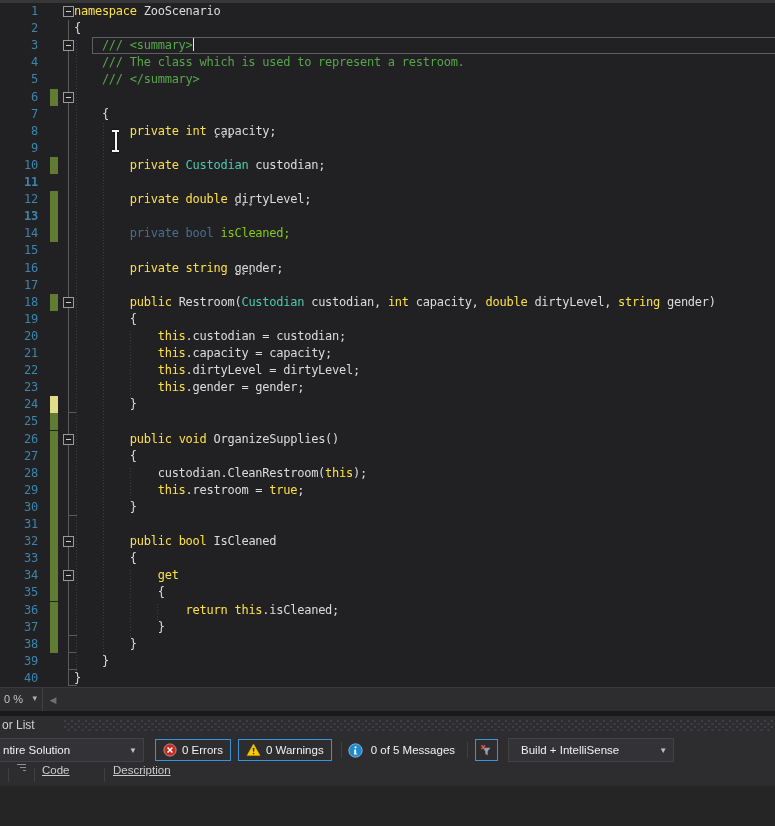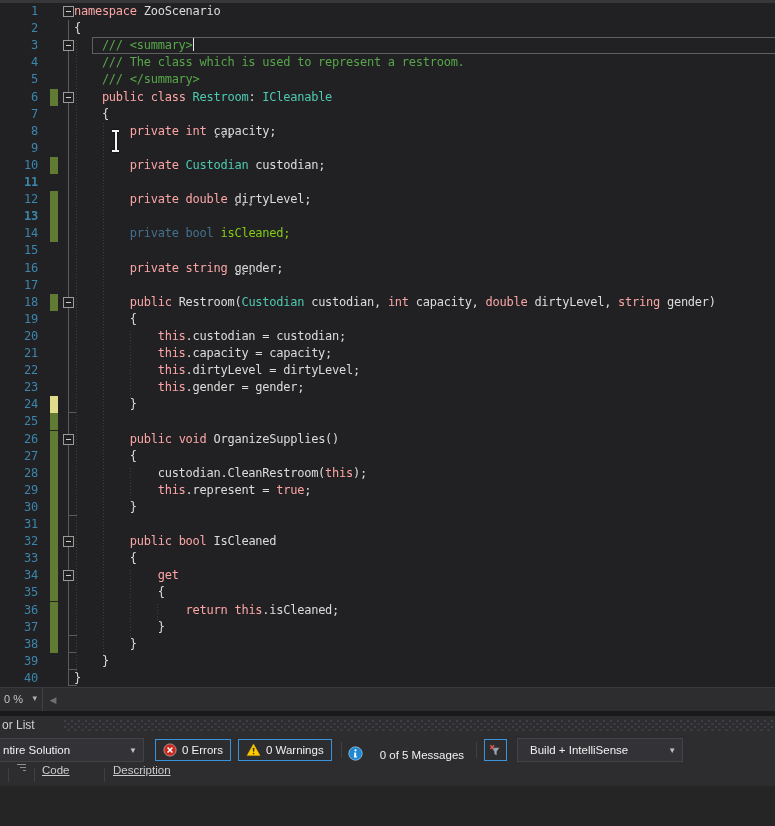--- a/index.html
+++ b/index.html
@@ -14,21 +14,21 @@
   .row .ln{position:absolute;left:0;top:0;width:38px;text-align:right;color:#3c86ad;}
   .row .chg{position:absolute;left:50px;top:0;width:8px;height:100%;}
   .row .chg.g{background:#617a34;}
   .row .chg.y{background:#e0dc8a;}
   .row .fbox{position:absolute;left:63px;top:3px;width:9px;height:9px;border:1px solid #9a9a9a;
              background:#1f1f20;z-index:4;}
   .row .fbox i{position:absolute;left:2px;top:4px;width:5px;height:1px;background:#cdcdcd;}
   .row .ct{position:absolute;left:74px;top:0;}
   .row.cur::before{content:"";position:absolute;left:92px;right:-2px;top:0;height:15px;
                    border:1px solid #5e5e63;z-index:1;}
-  .kw{color:#fca5a5;} .tx{color:#dcdcdc;} .ty{color:#4ec9b0;} .cm{color:#57a64a;}
+  .kw{color:#fde047;} .tx{color:#dcdcdc;} .ty{color:#4ec9b0;} .cm{color:#57a64a;}
   .dk{color:#44708f;} .dt{color:#84cc16;}
   .us{color:#dcdcdc;background-image:radial-gradient(circle at 1.5px 1.5px,#9a9a9a 1.1px,transparent 1.5px);
       background-size:7px 3px;background-repeat:repeat-x;background-position:1px bottom;}
   .caret{display:inline-block;width:1px;height:13px;background:#e8e8e8;vertical-align:-2px;}
   
   .guide{position:absolute;width:1px;background:repeating-linear-gradient(to bottom,#3e3e44 0 1px,transparent 1px 3px);z-index:0;}
   .foldline{position:absolute;left:68px;width:1px;background:#5a5a5a;z-index:0;}
   .ftick{position:absolute;left:68px;width:9px;height:1px;background:#5a5a5a;z-index:0;}
   .ibeam{position:absolute;left:111px;top:127px;width:9px;height:22px;z-index:9;
          filter:drop-shadow(0 0 1px rgba(0,0,0,.9));
@@ -54,21 +54,21 @@
                          radial-gradient(circle at 1px 1px,#3f4045 1px,transparent 1.3px);
         background-size:7px 6px;background-position:0 0,3.5px 3px;}
   .ptools{position:absolute;left:0;top:20px;width:775px;height:28px;display:flex;align-items:center;}
   .combo{height:22px;background:#333337;border:1px solid #434346;display:flex;align-items:center;
          font-size:11.5px;color:#f1f1f1;position:relative;}
   .combo .car{position:absolute;right:6px;top:7px;color:#c0c0c0;font-size:8px;}
   .combo1{width:140px;margin-left:-1px;padding-left:3px;}
   .combo2{width:152px;padding-left:12px;}
   .tbtn{height:22px;border:1px solid #3a93db;display:flex;align-items:center;gap:5px;
         padding:0 7px;font-size:11.5px;color:#f1f1f1;background:transparent;box-sizing:border-box;}
-  .tgrp{height:22px;display:flex;align-items:flex-end;gap:17px;padding:0 6px;font-size:11.5px;}
+  .tgrp{height:22px;display:flex;align-items:center;gap:8px;padding:0 6px;font-size:11.5px;}
   .vsep{width:1px;height:16px;background:#3f3f46;}
   .fbtnt{width:23px;height:22px;border:1px solid #3a93db;display:flex;align-items:center;justify-content:center;box-sizing:border-box;}
   
   .ghead{position:absolute;left:0;top:48px;width:775px;height:22px;background:#2d2d30;display:flex;align-items:center;font-size:11.5px;color:#cccccc;}
   .ghead .cell{height:22px;display:flex;align-items:flex-start;text-decoration:underline;}
   .gridbody{position:absolute;left:0;top:70px;width:775px;height:40px;background:#252526;}
   .sorticon{display:inline-block;width:9px;height:8px;position:relative;}
   .sorticon b{position:absolute;right:0;height:1px;background:#8e8e8e;display:block;}
 </style>
 </head>
@@ -92,21 +92,21 @@
     <div class="guide" style="left:130px;top:328px;height:68px;"></div>
     <div class="guide" style="left:130px;top:465px;height:34px;"></div>
     <div class="guide" style="left:130px;top:567px;height:68px;"></div>
     <div class="guide" style="left:157px;top:601px;height:17px;"></div>
     <div id="code-area">
         <div class="row" style="top: 0px;"><span class="ln">1</span><span class="fbox"><i></i></span><span class="ct"><span class="kw">namespace</span><span class="tx"> ZooScenario</span></span></div>
         <div class="row" style="top: 17.1px;"><span class="ln">2</span><span class="ct"><span class="tx">{</span></span></div>
         <div class="row cur" style="top: 34.2px;"><span class="ln">3</span><span class="fbox"><i></i></span><span class="ct"><span class="cm">    /// &lt;summary&gt;</span><span class="caret"></span></span></div>
         <div class="row" style="top: 51.3px;"><span class="ln">4</span><span class="ct"><span class="cm">    /// The class which is used to represent a restroom.</span></span></div>
         <div class="row" style="top: 68.4px;"><span class="ln">5</span><span class="ct"><span class="cm">    /// &lt;/summary&gt;</span></span></div>
-        <div class="row" style="top: 85.5px;"><span class="ln">6</span><span class="chg g"></span><span class="fbox"><i></i></span><span class="ct"><span class="kw">    public</span><span class="tx"> </span><span class="kw">class</span><span class="tx"> </span><span class="ty">Restroom</span><span class="tx">: </span><span class="ty">ICleanable</span></span></div>
+        <div class="row" style="top: 85.5px;"><span class="ln">6</span><span class="chg g"></span><span class="fbox"><i></i></span></div>
         <div class="row" style="top: 102.6px;"><span class="ln">7</span><span class="ct"><span class="tx">    {</span></span></div>
         <div class="row" style="top: 119.7px;"><span class="ln">8</span><span class="ct"><span class="kw">        private</span><span class="tx"> </span><span class="kw">int</span><span class="tx"> </span><span class="us">cap</span><span class="tx">acity;</span></span></div>
         <div class="row" style="top: 136.8px;"><span class="ln">9</span><span class="ct"></span></div>
         <div class="row" style="top: 153.9px;"><span class="ln">10</span><span class="chg g"></span><span class="ct"><span class="kw">        private</span><span class="tx"> </span><span class="ty">Custodian</span><span class="tx"> custodian;</span></span></div>
         <div class="row" style="top: 171px; font-weight: bold;"><span class="ln">11</span><span class="ct"></span></div>
         <div class="row" style="top: 188.1px;"><span class="ln">12</span><span class="chg g"></span><span class="ct"><span class="kw">        private</span><span class="tx"> </span><span class="kw">double</span><span class="tx"> </span><span class="us">dir</span><span class="tx">tyLevel;</span></span></div>
         <div class="row" style="top: 205.2px; font-weight: bold;"><span class="ln">13</span><span class="chg g"></span><span class="ct"></span></div>
         <div class="row" style="top: 222.3px;"><span class="ln">14</span><span class="chg g"></span><span class="ct"><span class="dk">        private</span><span class="dt"> </span><span class="dk">bool</span><span class="dt"> isCleaned;</span></span></div>
         <div class="row" style="top: 239.4px;"><span class="ln">15</span><span class="ct"></span></div>
         <div class="row" style="top: 256.5px; padding-left: 42px;"><span class="ln">16</span><span class="ct"><span class="kw">        private</span><span class="tx"> </span><span class="kw">string</span><span class="tx"> </span><span class="us">gen</span><span class="tx">der;</span></span></div>
@@ -115,21 +115,21 @@
         <div class="row" style="top: 307.8px;"><span class="ln">19</span><span class="ct"><span class="tx">        {</span></span></div>
         <div class="row" style="top: 324.9px;"><span class="ln">20</span><span class="ct"><span class="kw">            this</span><span class="tx">.custodian = custodian;</span></span></div>
         <div class="row" style="top: 342px;"><span class="ln">21</span><span class="ct"><span class="kw">            this</span><span class="tx">.capacity = capacity;</span></span></div>
         <div class="row" style="top: 359.1px;"><span class="ln">22</span><span class="ct"><span class="kw">            this</span><span class="tx">.dirtyLevel = dirtyLevel;</span></span></div>
         <div class="row" style="top: 376.2px;"><span class="ln">23</span><span class="ct"><span class="kw">            this</span><span class="tx">.gender = gender;</span></span></div>
         <div class="row" style="top: 393.3px;"><span class="ln">24</span><span class="chg y"></span><span class="ct"><span class="tx">        }</span></span></div>
         <div class="row" style="top: 410.4px;"><span class="ln">25</span><span class="chg g"></span><span class="ct"></span></div>
         <div class="row" style="top: 427.5px;"><span class="ln">26</span><span class="chg g"></span><span class="fbox"><i></i></span><span class="ct"><span class="kw">        public</span><span class="tx"> </span><span class="kw">void</span><span class="tx"> OrganizeSupplies()</span></span></div>
         <div class="row" style="top: 444.6px;"><span class="ln">27</span><span class="chg g"></span><span class="ct"><span class="tx">        {</span></span></div>
         <div class="row" style="top: 461.7px;"><span class="ln">28</span><span class="chg g"></span><span class="ct"><span class="tx">            custodian.CleanRestroom(</span><span class="kw">this</span><span class="tx">);</span></span></div>
-        <div class="row" style="top: 478.8px;"><span class="ln">29</span><span class="chg g"></span><span class="ct"><span class="kw">            this</span><span class="tx">.represent = </span><span class="kw">true</span><span class="tx">;</span></span></div>
+        <div class="row" style="top: 478.8px;"><span class="ln">29</span><span class="chg g"></span><span class="ct"><span class="kw">            this</span><span class="tx">.restroom = </span><span class="kw">true</span><span class="tx">;</span></span></div>
         <div class="row" style="top: 495.9px;"><span class="ln">30</span><span class="chg g"></span><span class="ct"><span class="tx">        }</span></span></div>
         <div class="row" style="top: 513px;"><span class="ln">31</span><span class="chg g"></span><span class="ct"></span></div>
         <div class="row" style="top: 530.1px;"><span class="ln">32</span><span class="chg g"></span><span class="fbox"><i></i></span><span class="ct"><span class="kw">        public</span><span class="tx"> </span><span class="kw">bool</span><span class="tx"> IsCleaned</span></span></div>
         <div class="row" style="top: 547.2px;"><span class="ln">33</span><span class="chg g"></span><span class="ct"><span class="tx">        {</span></span></div>
         <div class="row" style="top: 564.3px;"><span class="ln">34</span><span class="chg g"></span><span class="fbox"><i></i></span><span class="ct"><span class="kw">            get</span></span></div>
         <div class="row" style="top: 581.4px;"><span class="ln">35</span><span class="chg g"></span><span class="ct"><span class="tx">            {</span></span></div>
         <div class="row" style="top: 598.5px;"><span class="ln">36</span><span class="chg g"></span><span class="ct"><span class="kw">                return</span><span class="tx"> </span><span class="kw">this</span><span class="tx">.isCleaned;</span></span></div>
         <div class="row" style="top: 615.6px;"><span class="ln">37</span><span class="chg g"></span><span class="ct"><span class="tx">            }</span></span></div>
         <div class="row" style="top: 632.7px;"><span class="ln">38</span><span class="chg g"></span><span class="ct"><span class="tx">        }</span></span></div>
         <div class="row" style="top: 649.8px;"><span class="ln">39</span><span class="ct"><span class="tx">    }</span></span></div>

